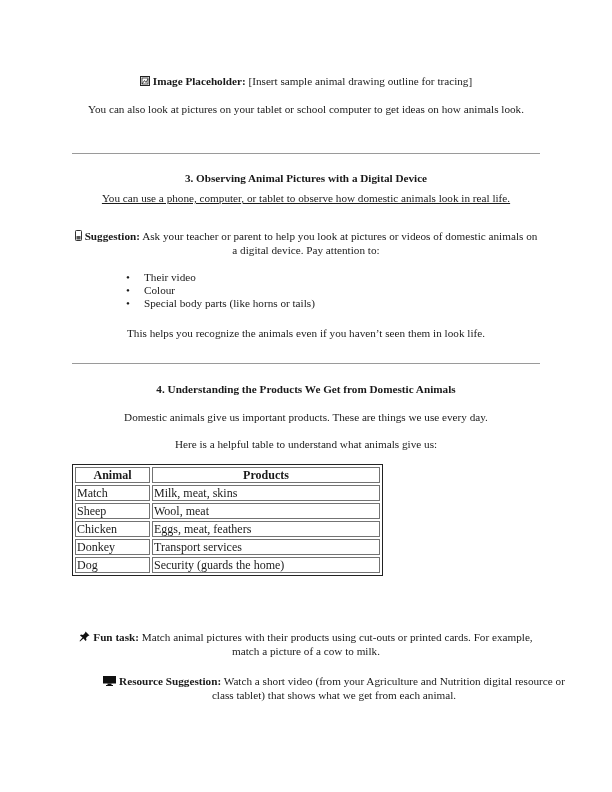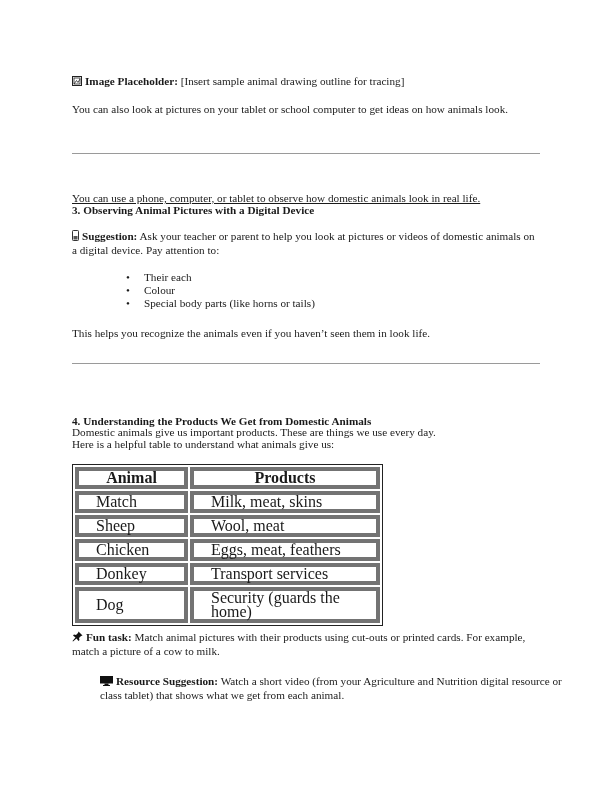--- a/index.html
+++ b/index.html
@@ -3,36 +3,36 @@
   <meta charset="utf-8">
   <style>
     html, body { margin: 0; padding: 0; background: #ffffff; }
     body {
       width: 612px; height: 792px; position: relative; overflow: hidden;
       font-family: "Liberation Serif", "DejaVu Serif", serif;
       color: #1a1a1a; font-size: 11.2px; line-height: 13px;
     }
     .page { position: absolute; left: 72px; top: 0; width: 468px; }
     .blk { position: absolute; left: 0; width: 468px; }
-    p { margin: 0; }
+    p { margin: 0; text-align: center; }
     b { font-weight: bold; }
     .hr { position: absolute; left: 0; width: 468px; height: 0; border-top: 1px solid #9a9a9a; }
-    .h3 { font-weight: bold; margin-top: 32px; }
+    .h3 { font-weight: bold; }
     ul { margin: 0; padding: 0; list-style: none; }
     ul li { position: relative; padding-left: 72px; height: 13px; }
     ul li .bullet { position: absolute; left: 54px; top: 0; }
     .icon { display: inline-block; vertical-align: -1px; margin-right: 3px; }
     table.products {
       position: absolute; left: 0; top: 464px;
       border: 1px solid #222; border-collapse: separate; border-spacing: 2px;
       width: 311px;
     }
     table.products th, table.products td {
-      border: 4px solid #737373; padding: 0 17px; height: 14px; line-height: 14px;
-      font-size: 16px; text-align: left; vertical-align: middle;
+      border: 1px solid #737373; padding: 0 1px; height: 14px; line-height: 14px;
+      font-size: 12px; text-align: left; vertical-align: middle;
     }
     table.products th { text-align: center; font-weight: bold; }
     table.products .c1 { width: 71px; }
   </style>
 </head>
 <body>
 
 <div class="page">
 
   <p class="blk" style="top:75px;">
@@ -56,32 +56,32 @@
   <p class="blk" style="top:230px;">
     <span class="icon">
       <svg width="7" height="11" viewBox="0 0 7 11">
           <rect x="0.5" y="0.5" width="6" height="10" rx="0.8" fill="none" stroke="#333" stroke-width="1"></rect>
           <rect x="1.5" y="6" width="4" height="3.5" fill="#555"></rect>
         </svg>
     </span><b>Suggestion:</b><span> Ask your teacher or parent to help you look at pictures or videos of domestic animals on a digital device. Pay attention to:</span>
   </p>
 
   <ul class="blk" style="top:271px;">
-    <li><span class="bullet">•</span><span>Their each</span></li>
+    <li><span class="bullet">•</span><span>Their video</span></li>
     <li><span class="bullet">•</span><span>Colour</span></li>
     <li><span class="bullet">•</span><span>Special body parts (like horns or tails)</span></li>
   </ul>
 
   <p class="blk" style="top:327px;">This helps you recognize the animals even if you haven’t seen them in look life.</p>
 
   <div class="hr" style="top:363px;"></div>
 
   <p class="blk h3" style="top:383px;">4. Understanding the Products We Get from Domestic Animals</p>
 
-  <p class="blk" style="top:411px;margin-top:15px;">Domestic animals give us important products. These are things we use every day.</p>
+  <p class="blk" style="top:411px;">Domestic animals give us important products. These are things we use every day.</p>
 
   <p class="blk" style="top:438px;">Here is a helpful table to understand what animals give us:</p>
 
   <table class="products">
     <thead>
       <tr>
         <th class="c1">Animal</th>
         <th>Products</th>
       </tr>
     </thead>

